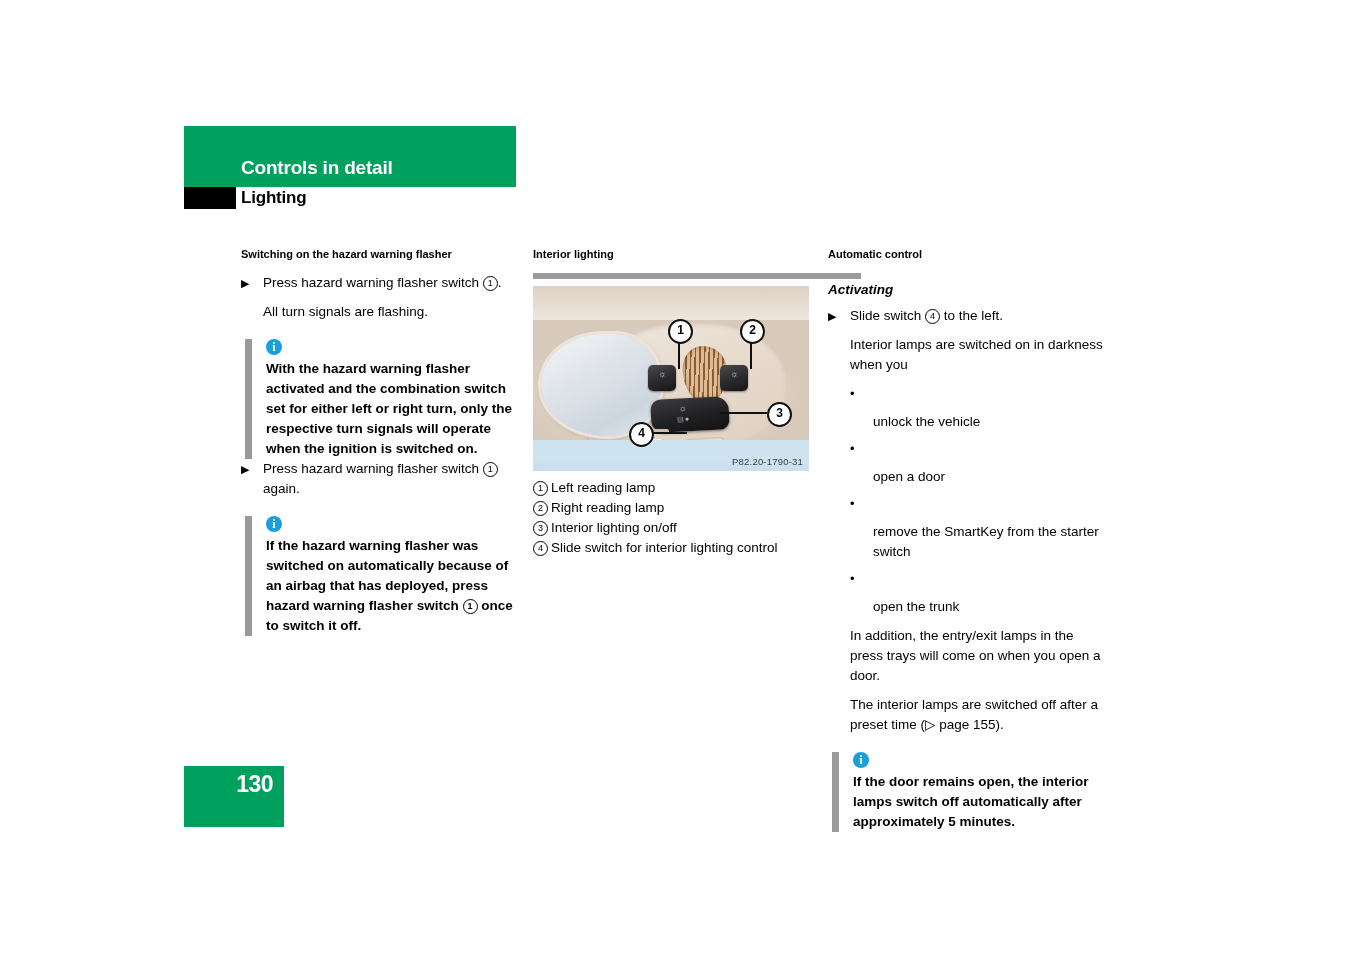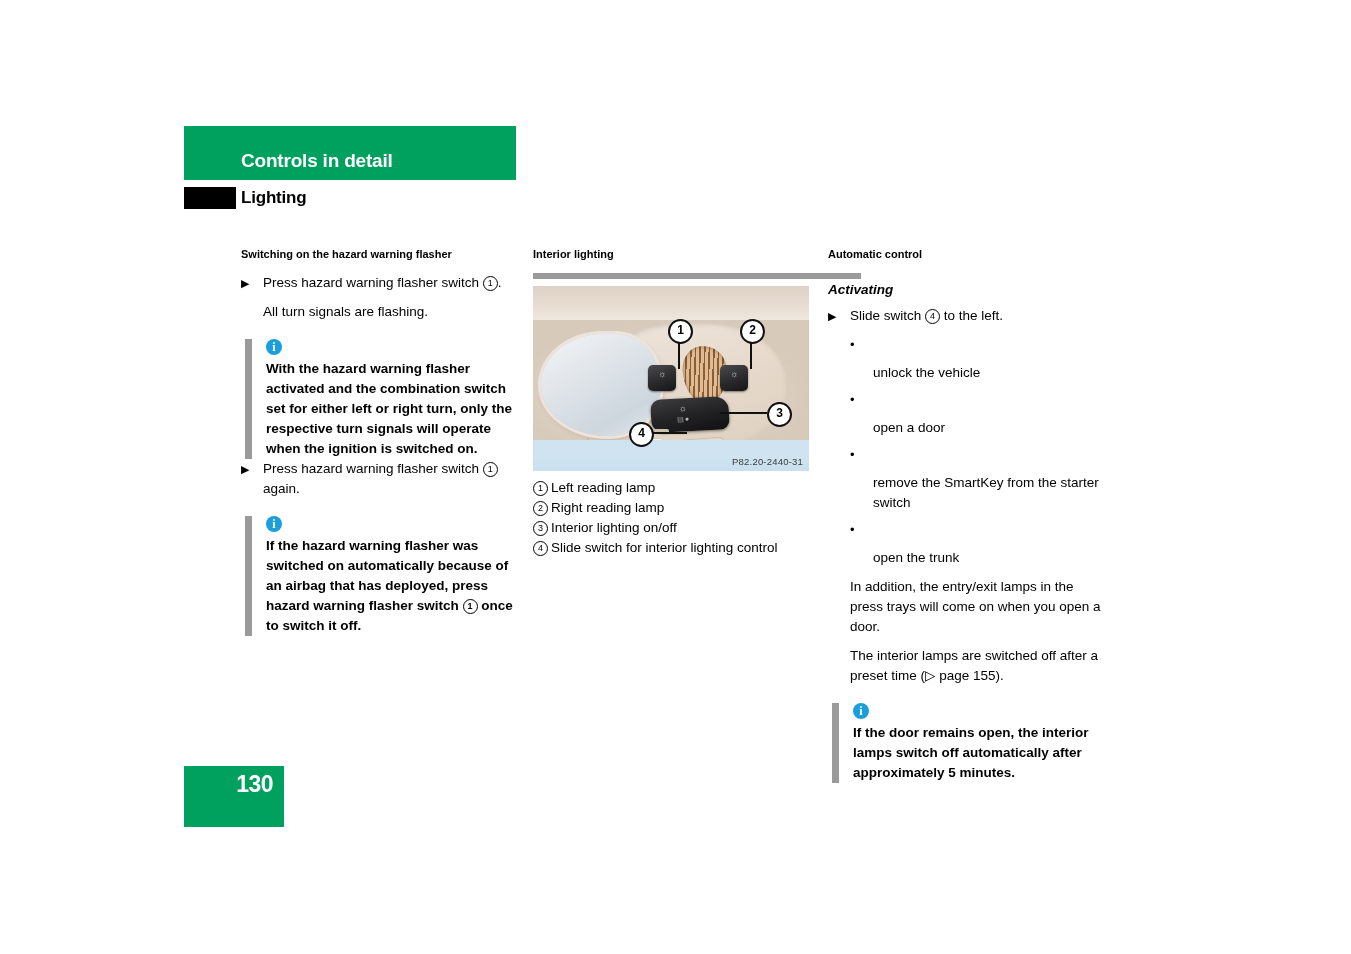--- a/index.html
+++ b/index.html
@@ -15,21 +15,21 @@
     position: relative;
     overflow: hidden;
   }
 
   
   #header-green-bar {
     position: absolute;
     left: 184px;
     top: 126px;
     width: 332px;
-    height: 54px;
+    height: 61px;
     background: #00a05e;
   }
   #header-chapter-title {
     position: absolute;
     left: 57px;
     bottom: 8px;
     font-size: 19px;
     font-weight: bold;
     color: #ffffff;
     letter-spacing: -0.2px;
@@ -416,21 +416,21 @@
     <div class="leader" style="left:145px; top:53px; width:1.5px; height:30px;"></div>
     <div class="leader" style="left:217px; top:53px; width:1.5px; height:30px;"></div>
     <div class="leader" style="left:187px; top:126px; width:47px; height:1.5px;"></div>
     <div class="leader" style="left:116px; top:146px; width:38px; height:1.5px;"></div>
 
     <div class="callout" style="left:135px; top:33px;">1</div>
     <div class="callout" style="left:207px; top:33px;">2</div>
     <div class="callout" style="left:234px; top:116px;">3</div>
     <div class="callout" style="left:96px; top:136px;">4</div>
 
-    <div class="ill-code">P82.20-2440-31</div>
+    <div class="ill-code">P82.20-1790-31</div>
   </div>
 
   <ul class="legend">
     <li>
       <span class="lg-num"><span class="circnum">1</span></span>
       <span>Left reading lamp</span>
     </li>
     <li>
       <span class="lg-num"><span class="circnum">2</span></span>
       <span>Right reading lamp</span>
@@ -450,20 +450,21 @@
 <div class="column" id="column-right">
 
   <h2 class="col-heading">Automatic control</h2>
   <h3 class="col-subheading">Activating</h3>
 
   <div class="step">
     <span class="step-marker">▶</span>
     <span class="step-body"><span>Slide switch </span><span class="circnum">4</span><span> to the left.</span></span>
   </div>
 
+  <p class="para">Interior lamps are switched on in darkness when you</p>
 
   <ul class="bullets">
     <li>
       <span class="bullet-dot">•</span>
       <span class="bullet-text">unlock the vehicle</span>
     </li>
     <li>
       <span class="bullet-dot">•</span>
       <span class="bullet-text">open a door</span>
     </li>

